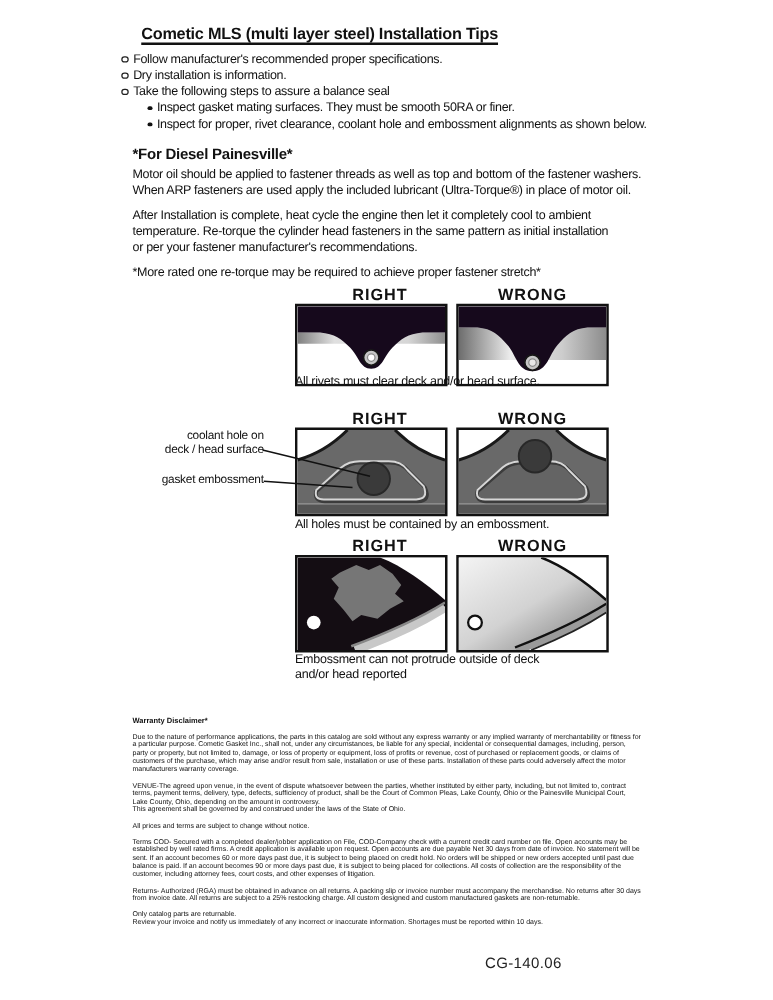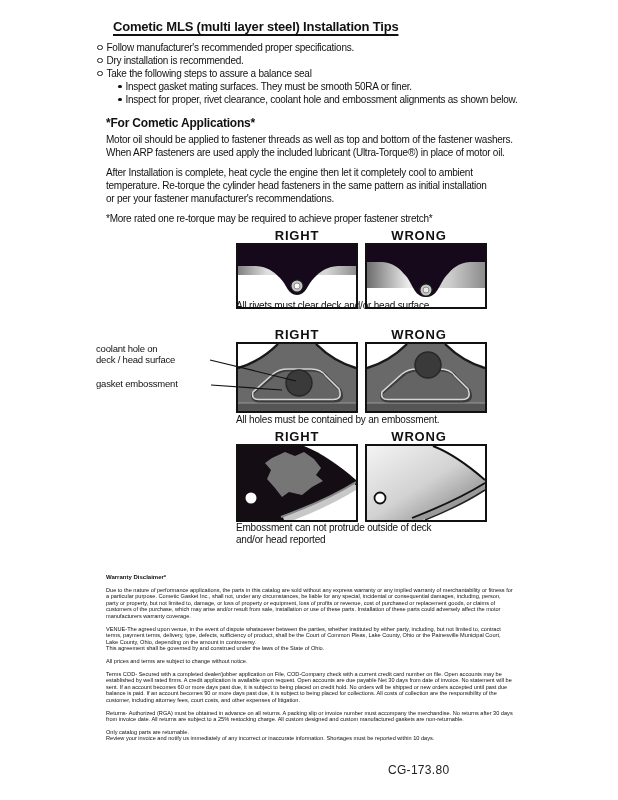--- a/index.html
+++ b/index.html
@@ -14,35 +14,35 @@
   .brow{height:13px;display:flex;align-items:center;white-space:nowrap;}
   .brow.sub{margin-left:21px;}
   .circ{width:3.5px;height:3.5px;border:1px solid #222;border-radius:50%;margin-right:4px;flex:none;}
   .dotm{width:3.5px;height:3.5px;background:#111;border-radius:50%;margin-right:4px;flex:none;}
 
   .h2{position:absolute;left:106px;top:116px;margin:0;font-size:12px;font-weight:bold;letter-spacing:-0.2px;}
   .para{position:absolute;left:106px;margin:0;font-size:10px;line-height:13px;
         letter-spacing:-0.25px;white-space:pre-line;}
   #p1{top:133px;} #p2{top:166px;} #fn{top:212px;}
 
-  .dg-head{position:absolute;left:236px;width:251px;display:flex;justify-content:flex-start;
+  .dg-head{position:absolute;left:236px;width:251px;display:flex;justify-content:flex-end;
            font-size:13px;font-weight:bold;letter-spacing:0.8px;}
   .dg-head span{width:122px;text-align:center;}
   #h1r{top:228px;} #h2r{top:327px;} #h3r{top:429px;}
 
   .box{position:absolute;width:118px;border:2px solid #111;line-height:0;background:#fff;}
   .box svg{display:block;}
   #b1r{left:236px;top:243px;} #b1w{left:365px;top:243px;}
   #b2r{left:236px;top:342px;} #b2w{left:365px;top:342px;}
   #b3r{left:236px;top:444px;} #b3w{left:365px;top:444px;}
 
   .cap{position:absolute;font-size:10px;letter-spacing:-0.2px;line-height:12px;white-space:pre-line;}
   #c1{left:236px;top:300px;} #c2{left:236px;top:414px;width:251px;text-align:left;} #c3{left:236px;top:522px;}
 
-  .lab{position:absolute;width:115px;left:96px;font-size:9.5px;
+  .lab{position:absolute;width:115px;left:96px;text-align:right;font-size:9.5px;
        line-height:10.5px;letter-spacing:-0.2px;white-space:pre-line;}
   #lab1{top:344px;} #lab2{top:379px;}
   #leads{position:absolute;left:208px;top:352px;pointer-events:none;z-index:5;}
 
   .disc{position:absolute;left:106px;top:574px;width:408px;font-size:5.6px;line-height:6.6px;color:#111;}
   .disc h3{margin:0 0 6px 0;font-size:6px;}
   .disc p{margin:0 0 6px 0;white-space:pre-line;}
 
   #pgnum{position:absolute;left:388px;top:763px;font-size:12px;letter-spacing:0.3px;color:#222;}
 </style>
@@ -53,37 +53,37 @@
 
   <h1 class="title">Cometic MLS (multi layer steel) Installation Tips</h1>
 
   <div class="bullets">
     <div class="brow">
       <span class="circ"></span>
       <span>Follow manufacturer's recommended proper specifications.</span>
     </div>
     <div class="brow">
       <span class="circ"></span>
-      <span>Dry installation is recommended.</span>
+      <span>Dry installation is information.</span>
     </div>
     <div class="brow">
       <span class="circ"></span>
       <span>Take the following steps to assure a balance seal</span>
     </div>
     <div class="brow sub">
       <span class="dotm"></span>
       <span>Inspect gasket mating surfaces.  They must be smooth 50RA or finer.</span>
     </div>
     <div class="brow sub">
       <span class="dotm"></span>
       <span>Inspect for proper, rivet clearance, coolant hole and embossment alignments as shown below.</span>
     </div>
   </div>
 
-  <h2 class="h2">*For Cometic Applications*</h2>
+  <h2 class="h2">*For Diesel Painesville*</h2>
   <p class="para" id="p1">Motor oil should be applied to fastener threads as well as top and bottom of the fastener washers.
 When ARP fasteners are used apply the included lubricant (Ultra-Torque®) in place of motor oil.</p>
   <p class="para" id="p2">After Installation is complete, heat cycle the engine then let it completely cool to ambient
 temperature. Re-torque the cylinder head fasteners in the same pattern as initial installation
 or per your fastener manufacturer's recommendations.</p>
   <p class="para" id="fn">*More rated one re-torque may be required to achieve proper fastener stretch*</p>
 
   <div class="dg-head" id="h1r">
     <span>RIGHT</span>
     <span>WRONG</span>
@@ -206,15 +206,15 @@
     <p>Due to the nature of performance applications, the parts in this catalog are sold without any express warranty or any implied warranty of merchantability or fitness for a particular purpose.  Cometic Gasket Inc., shall not, under any circumstances, be liable for any special, incidental or consequential damages, including, person, party or property, but not limited to, damage, or loss of property or equipment, loss of profits or revenue, cost of purchased or replacement goods, or claims of customers of the purchase, which may arise and/or result from sale, installation or use of these parts.  Installation of these parts could adversely affect the motor manufacturers warranty coverage.</p>
     <p>VENUE-The agreed upon venue, in the event of dispute whatsoever between the parties, whether instituted by either party, including, but not limited to, contract terms, payment terms, delivery, type, defects, sufficiency of product, shall be the Court of Common Pleas, Lake County, Ohio or the Painesville Municipal Court, Lake County, Ohio, depending on the amount in controversy.
 This agreement shall be governed by and construed under the laws of the State of Ohio.</p>
     <p>All prices and terms are subject to change without notice.</p>
     <p>Terms COD- Secured with a completed dealer/jobber application on File, COD-Company check with a current credit card number on file.  Open accounts may be established by well rated firms.  A credit application is available upon request.  Open accounts are due payable Net 30 days from date of invoice.  No statement will be sent.  If an account becomes 60 or more days past due, it is subject to being placed on credit hold.  No orders will be shipped or new orders accepted until past due balance is paid.  If an account becomes 90 or more days past due, it is subject to being placed for collections.  All costs of collection are the responsibility of the customer, including attorney fees, court costs, and other expenses of litigation.</p>
     <p>Returns- Authorized (RGA) must be obtained in advance on all returns.  A packing slip or invoice number must accompany the merchandise.  No returns after 30 days from invoice date.  All returns are subject to a 25% restocking charge.  All custom designed and custom manufactured gaskets are non-returnable.</p>
     <p>Only catalog parts are returnable.
 Review your invoice and notify us immediately of any incorrect or inaccurate information.  Shortages must be reported within 10 days.</p>
   </div>
 
-  <div id="pgnum">CG-173.80</div>
+  <div id="pgnum">CG-140.06</div>
 
 </div>
 
 </body></html>

